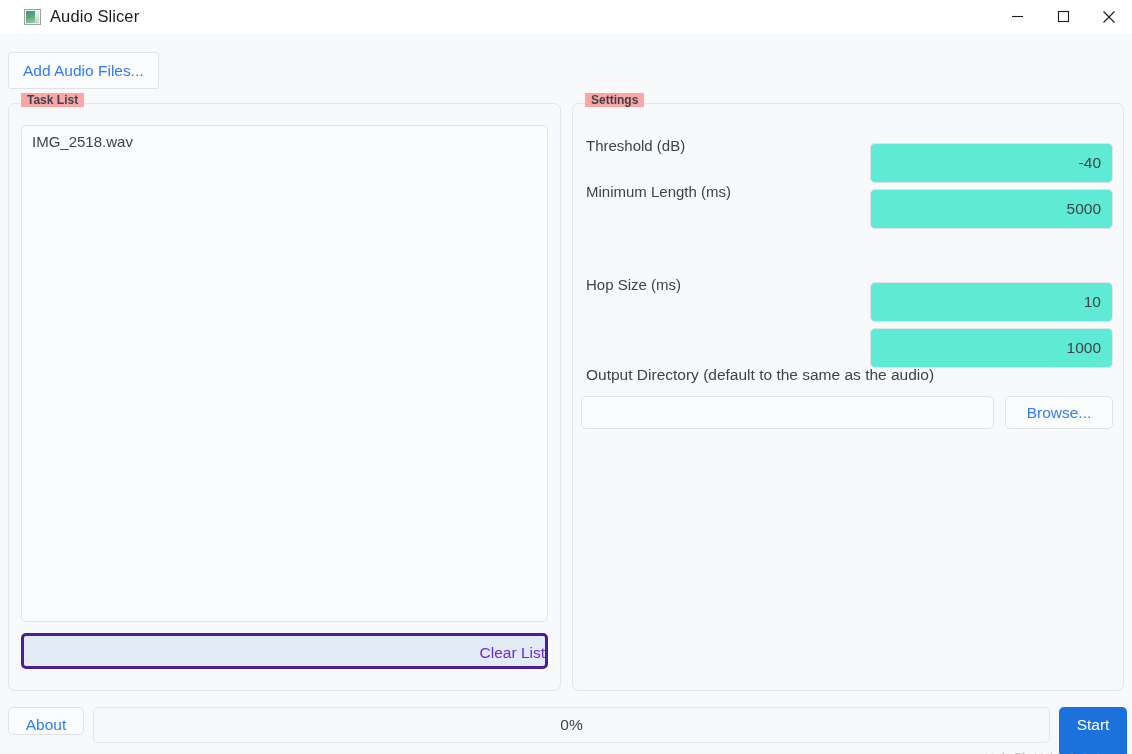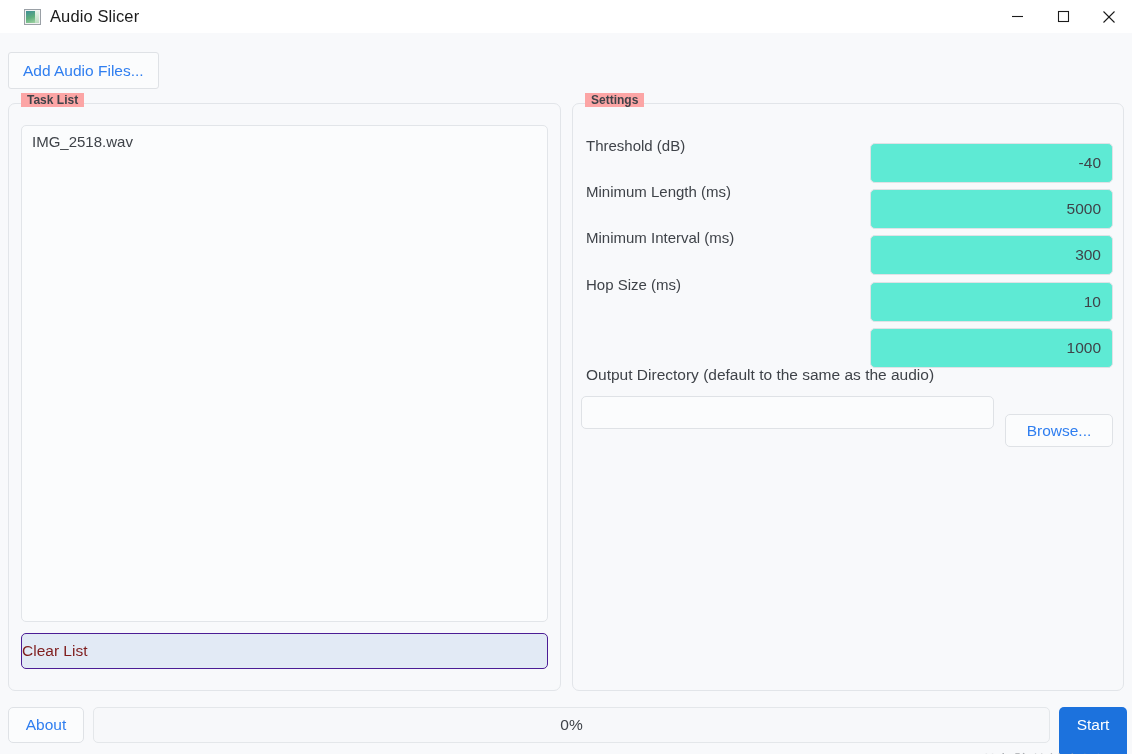--- a/index.html
+++ b/index.html
@@ -125,26 +125,26 @@
     color: #3f4349;
     padding: 7px 10px 0 10px;
     white-space: nowrap;
   }
 
   #clear-list-btn {
     position: absolute;
     left: 12px; top: 529px;
     width: 527px; height: 36px;
     background: #e2eaf5;
-    border: 1px solid #4c1d95;
-    border-radius: 5px;
-    color: #7f1d1d;
+    border: 3px solid #4c1d95;
+    border-radius: 5px;
+    color: #6d28d9;
     font-size: 15.5px;
     line-height: 34px;
-    text-align: left;
+    text-align: right;
   }
 
   
   .setting-row {
     position: absolute;
     left: 13px;
     width: 527px; height: 32px;
     display: flex; align-items: center;
   }
   .setting-label {
@@ -184,36 +184,36 @@
     border: 1px solid #dfe2e6;
     border-radius: 5px;
     font-family: "Liberation Sans", sans-serif;
     font-size: 15.5px;
     color: #3f4349;
     padding: 0 9px;
     outline: none;
   }
   #browse-btn {
     position: absolute;
-    left: 432px; top: 310px;
+    left: 432px; top: 292px;
     width: 108px; height: 33px;
     background: #fbfcfd;
     border: 1px solid #dfe2e6;
     border-radius: 5px;
     color: #2f7ef0;
     font-size: 15.5px;
     line-height: 31px;
     text-align: center;
   }
 
   
   #about-btn {
     position: absolute;
     left: 8px; top: 707px;
-    width: 76px; height: 36px;
+    width: 76px; height: 28px;
     background: #fbfcfd;
     border: 1px solid #dfe2e6;
     border-radius: 5px;
     color: #2f7ef0;
     font-size: 15.5px;
     line-height: 34px;
     text-align: center;
   }
   #progress-bar {
     position: absolute;
@@ -311,24 +311,20 @@
     <div class="setting-row" style="top:25px;">
       <span class="setting-label">Threshold (dB)</span>
       <input class="setting-input" type="text" readonly="" value="-40" style="">
     </div>
 
     <div class="setting-row" style="top:71px;">
       <span class="setting-label">Minimum Length (ms)</span>
       <input class="setting-input" type="text" readonly="" value="5000" style="">
     </div>
 
-    <div class="setting-row" style="top:117px;">
-      <span class="setting-label">Minimum Interval (ms)</span>
-      <input class="setting-input" type="text" readonly="" value="300" style="">
-    </div>
 
     <div class="setting-row" style="top:164px;">
       <span class="setting-label">Hop Size (ms)</span>
       <input class="setting-input" type="text" readonly="" value="10" style="">
     </div>
 
     <div class="setting-row" style="top:210px;">
       <input class="setting-input" type="text" readonly="" value="1000" style="">
     </div>
 

